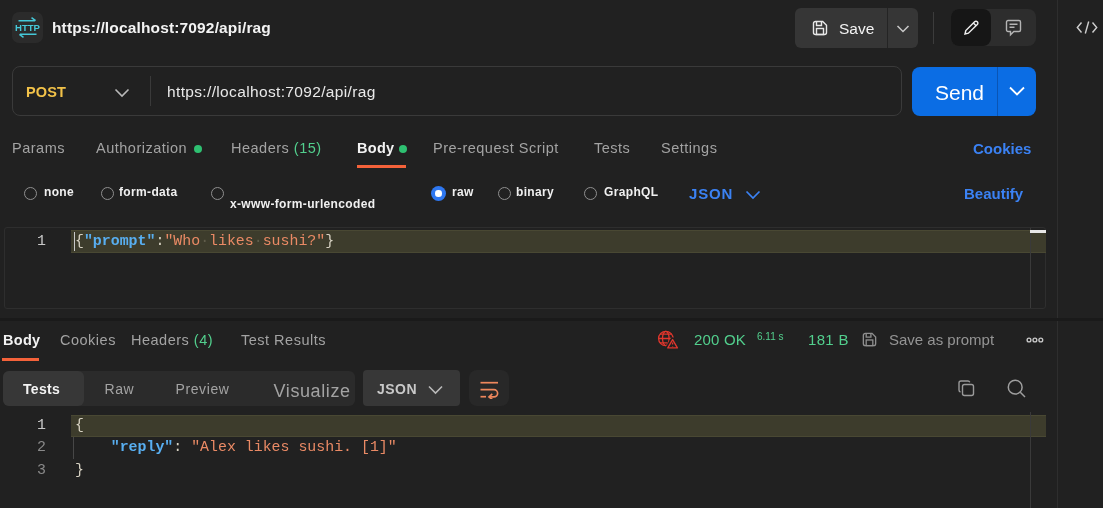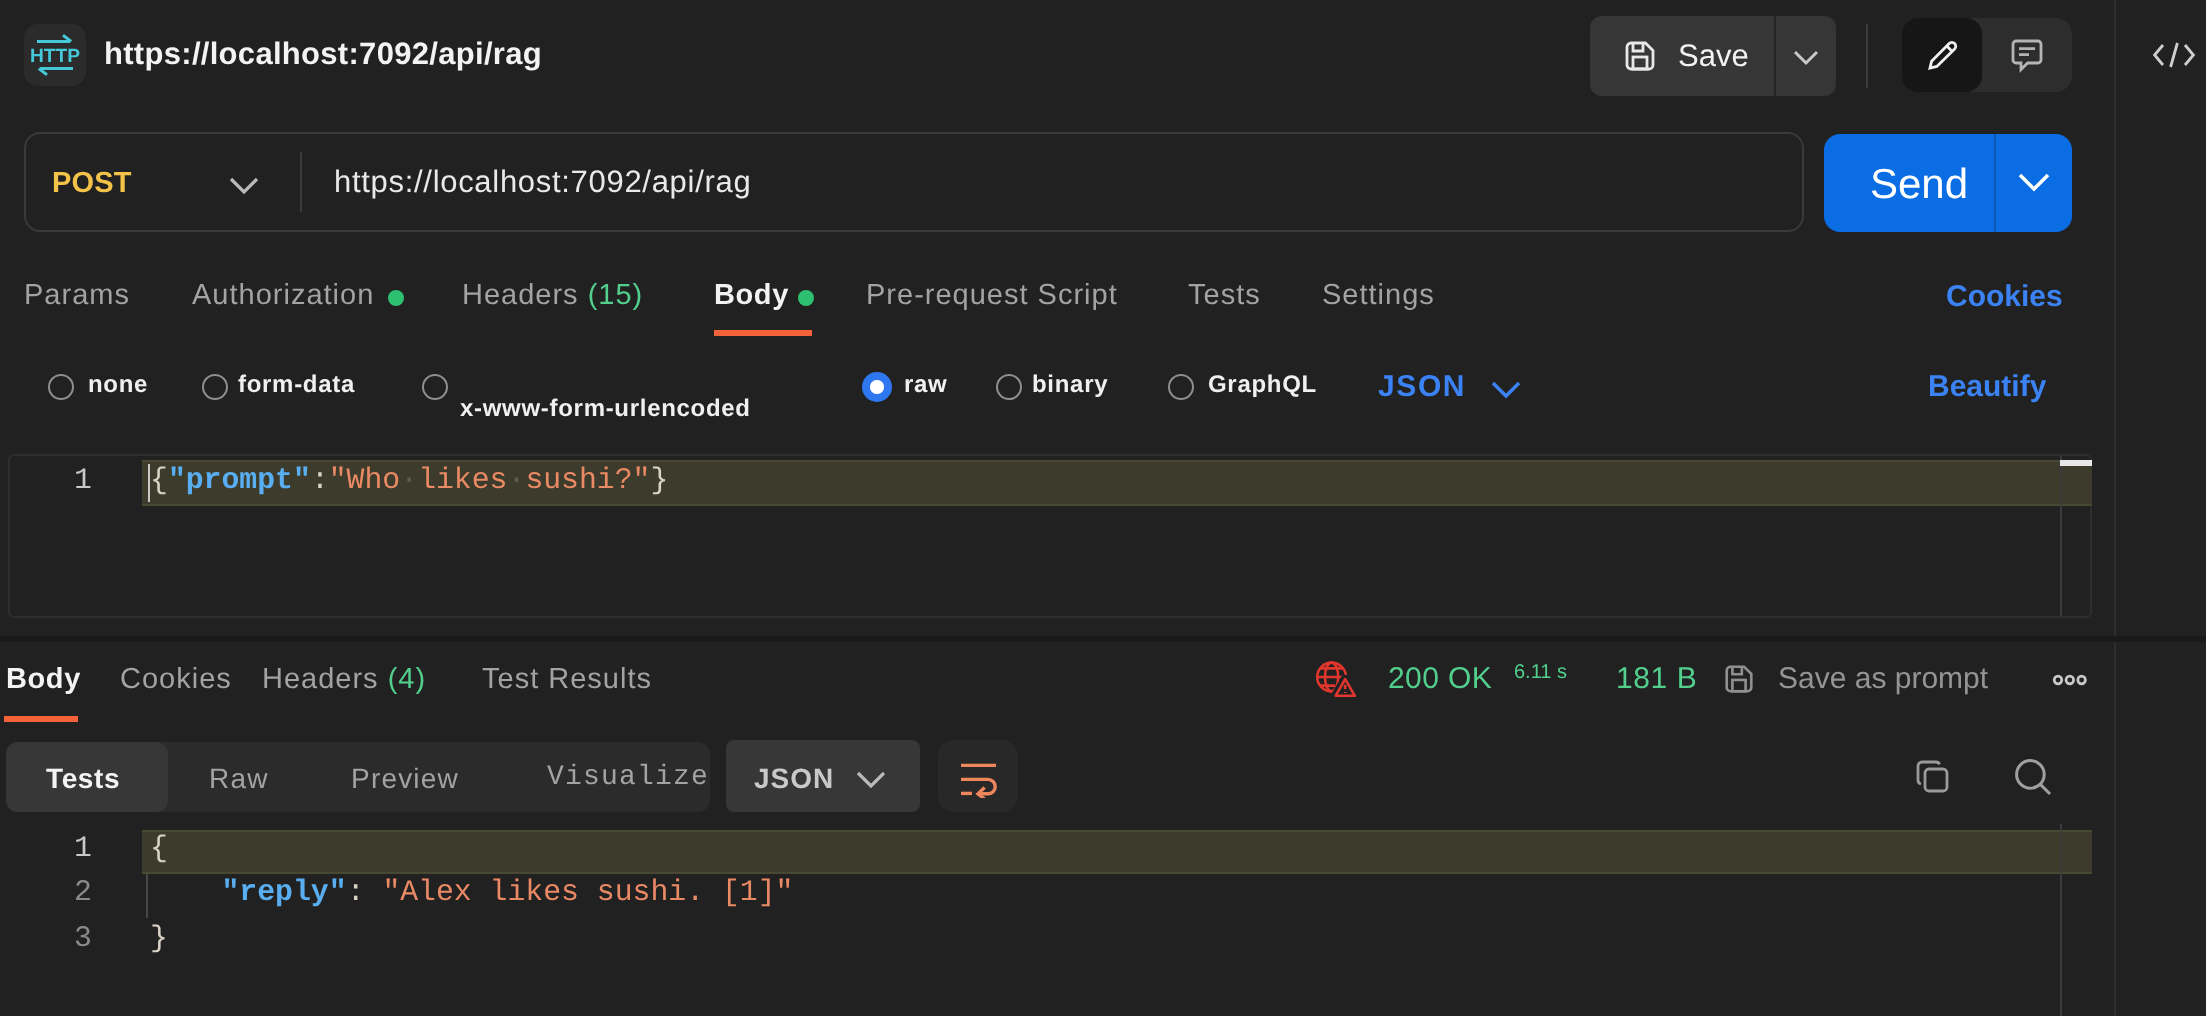--- a/index.html
+++ b/index.html
@@ -143,21 +143,21 @@
   <circle cx="3" cy="4" r="1.9"></circle>
     <circle cx="8.9" cy="4" r="1.9"></circle>
     <circle cx="14.8" cy="4" r="1.9"></circle>
 </svg>
 
 <div class="abs" style="left:2.5px;top:370.5px;width:352.5px;height:35.5px;background:#2b2b2b;border-radius:6px;"></div>
 <div class="abs" style="left:2.5px;top:370.5px;width:81px;height:35.5px;background:#373737;border-radius:6px;"></div>
 <div class="abs white" style="left:23px;top:381px;font-size:14px;font-weight:bold;letter-spacing:0.3px;">Tests</div>
 <div class="abs ui" style="left:104.5px;top:381px;font-size:14px;letter-spacing:0.6px;">Raw</div>
 <div class="abs ui" style="left:175.5px;top:381px;font-size:14px;letter-spacing:0.6px;">Preview</div>
-<div class="abs ui" style="left:273.5px;top:381px;font-size:14px;letter-spacing:0.6px;font-family:Liberation Mono, monospace;">Visualize</div>
+<div class="abs ui" style="left:273.5px;top:381px;font-size:18px;letter-spacing:0.6px;">Visualize</div>
 <div class="abs" style="left:363px;top:370px;width:97px;height:36px;background:#373737;border-radius:4px;"></div>
 <div class="abs" style="left:377px;top:381px;font-size:14px;font-weight:bold;color:#c9c9c9;letter-spacing:0.5px;">JSON</div>
 <svg class="abs" style="left:427px;top:384px" width="17" height="12" viewBox="0 0 17 12" fill="none" stroke="#b9b9b9" stroke-width="1.6">
     <path d="M2 2.5 L8.5 9 L15 2.5"></path>
   </svg>
 <div class="abs" style="left:469px;top:370px;width:40px;height:36px;background:#282828;border-radius:8px;"></div>
 <svg class="abs" style="left:479px;top:378px" width="20" height="21" viewBox="0 0 20 21" fill="none" stroke="#ee875c" stroke-width="1.7">
   <path d="M1.5 4.7 H19"></path>
   <path d="M1.5 11.7 H15 a3.6 3.6 0 0 1 0 7.2 H10.6"></path>
   <path d="M13.3 15.8 L10 18.9 L13.3 21.5"></path>

